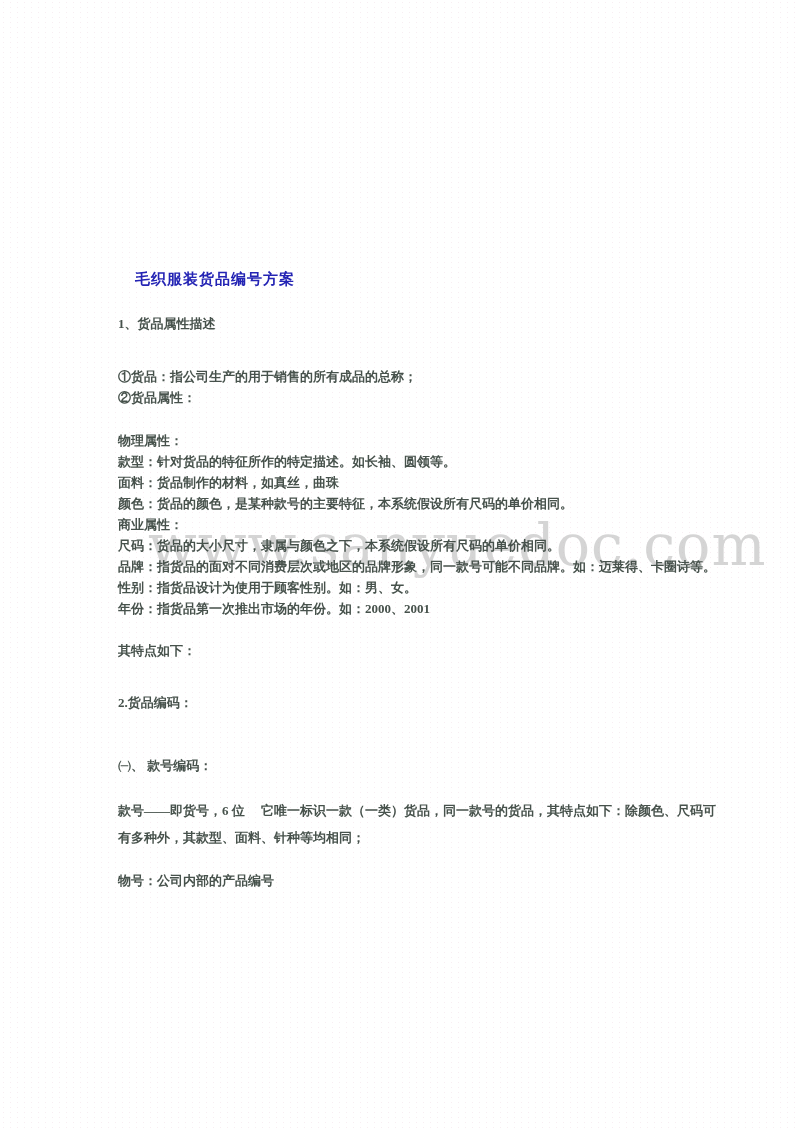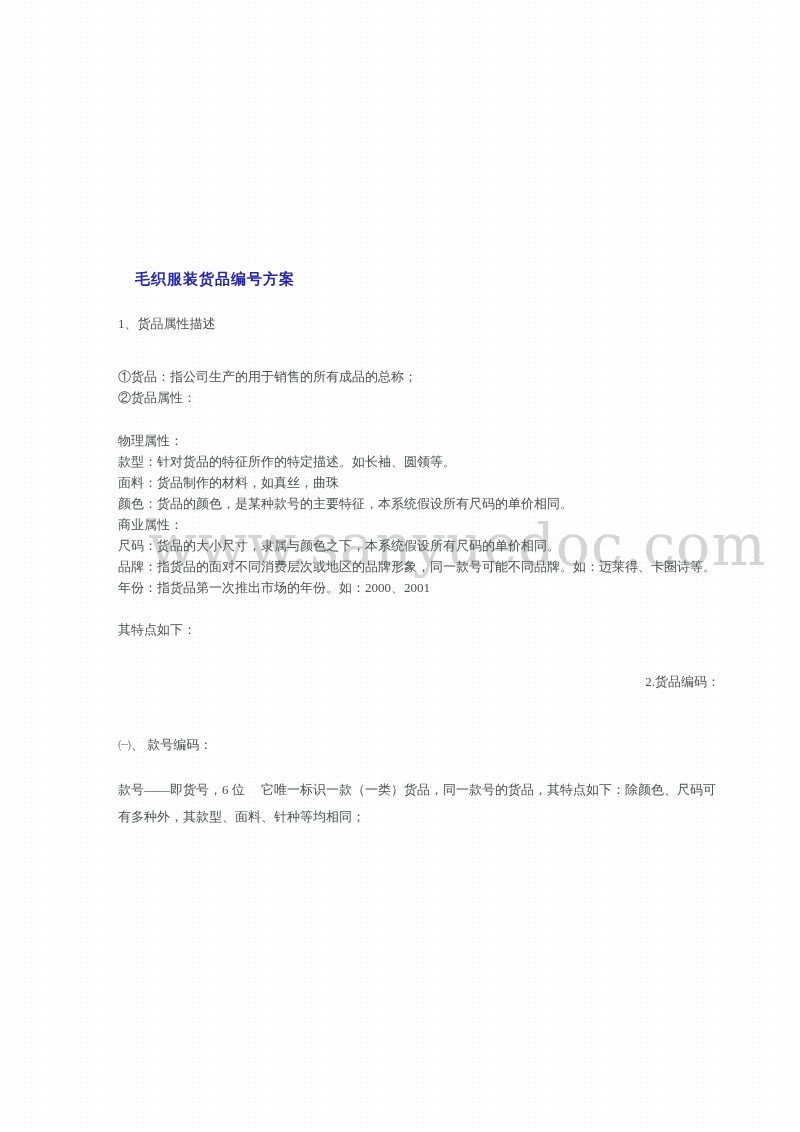--- a/index.html
+++ b/index.html
@@ -50,30 +50,31 @@
     line-height:24px;
     font-weight:bold;
     letter-spacing:1px;
     color:#2424b4;
   }
   .content p{
     margin:0;
     font-size:13px;
     line-height:21px;
     white-space:nowrap;
+    font-weight:bold;
   }
   .content p.wrap{
     white-space:normal;
     line-height:27px;
   }
   .mt12{margin-top:12px !important;}
   .mt19{margin-top:19px !important;}
   .mt21{margin-top:21px !important;}
   .mt22{margin-top:22px !important;}
-  .mt31{margin-top:31px !important;text-align:right;}
+  .mt31{margin-top:31px !important;}
   .mt32{margin-top:32px !important;}
   .mt42{margin-top:42px !important;}
 </style>
 </head>
 <body>
 
 <div class="page">
 
   <div class="watermark">www.sanyuedoc.com</div>
 
@@ -86,27 +87,29 @@
     <p class="mt32">①货品：指公司生产的用于销售的所有成品的总称；</p>
     <p>②货品属性：</p>
 
     <p class="mt22">物理属性：</p>
     <p>款型：针对货品的特征所作的特定描述。如长袖、圆领等。</p>
     <p>面料：货品制作的材料，如真丝，曲珠</p>
     <p>颜色：货品的颜色，是某种款号的主要特征，本系统假设所有尺码的单价相同。</p>
     <p>商业属性：</p>
     <p>尺码：货品的大小尺寸，隶属与颜色之下，本系统假设所有尺码的单价相同。</p>
     <p>品牌：指货品的面对不同消费层次或地区的品牌形象，同一款号可能不同品牌。如：迈莱得、卡圈诗等。</p>
+    <p>性别：指货品设计为使用于顾客性别。如：男、女。</p>
     <p>年份：指货品第一次推出市场的年份。如：2000、2001</p>
 
     <p class="mt21">其特点如下：</p>
 
 
     <p class="mt31">2.货品编码：</p>
 
     <p class="mt42">㈠、 款号编码：</p>
 
     <p class="wrap mt21">款号——即货号，6 位　 它唯一标识一款（一类）货品，同一款号的货品，其特点如下：除颜色、尺码可有多种外，其款型、面料、针种等均相同；</p>
 
 
+    <p class="mt19">物号：公司内部的产品编号</p>
 
   </div>
 </div>
 
 </body></html>

